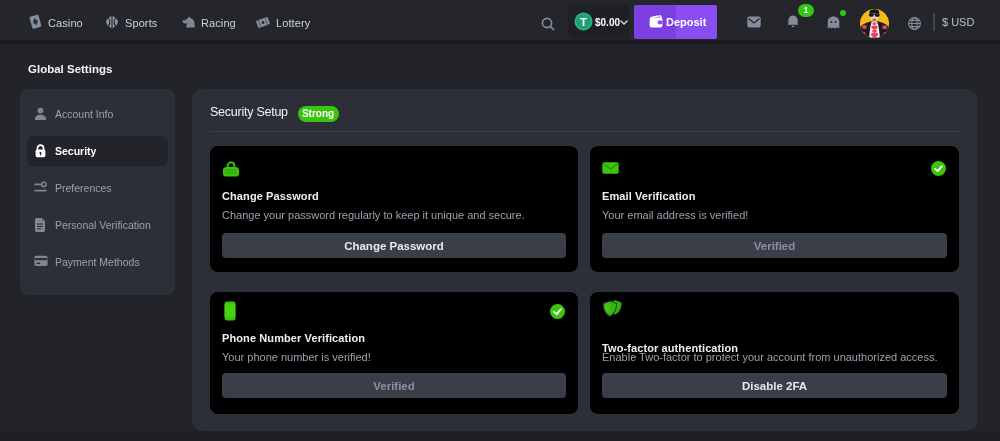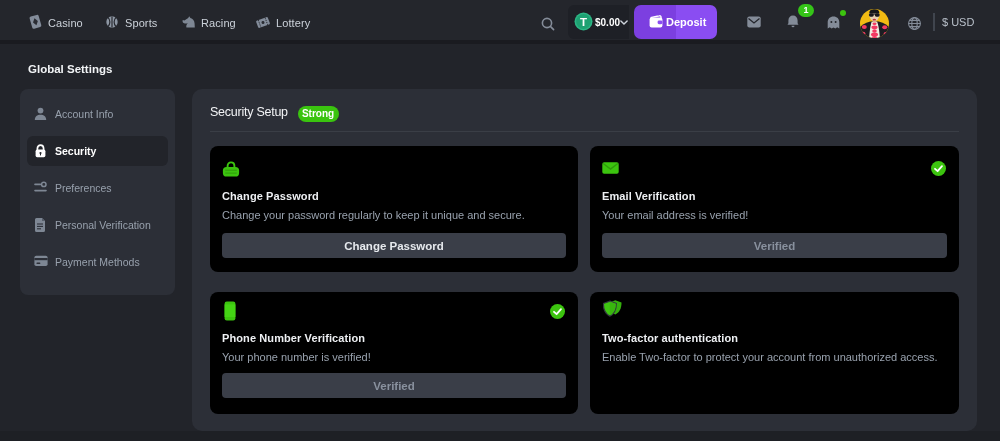--- a/index.html
+++ b/index.html
@@ -3,21 +3,21 @@
 <style>
 *{margin:0;padding:0;box-sizing:border-box}
 html,body{width:1000px;height:441px;overflow:hidden}
 body{filter:blur(0.5px);background:#22242a;font-family:"Liberation Sans",sans-serif;position:relative}
 .abs{position:absolute}
 
 .hdr{position:absolute;left:0;top:0;width:1000px;height:44px;background:#24262c;border-bottom:4px solid #1a1b20}
 .navlab{position:absolute;top:0;height:44px;line-height:47px;color:#ccd2da;font-size:11px;font-weight:400;letter-spacing:.1px}
 .chip{position:absolute;left:568px;top:5px;width:61px;height:34px;background:#1e2026;border-radius:6px 0 0 6px}
 .chip .bal{position:absolute;left:27px;top:0;height:34px;line-height:35px;color:#fff;font-weight:700;font-size:10px}
-.dep{position:absolute;left:634px;top:5px;width:83px;height:34px;border-radius:7px;background:linear-gradient(90deg,#7c3fe0 0%,#7c3fe0 50%,#8a4df2 50%,#8a4df2 100%)}
+.dep{position:absolute;left:634px;top:5px;width:83px;height:34px;border-radius:2px;background:linear-gradient(90deg,#7c3fe0 0%,#7c3fe0 50%,#8a4df2 50%,#8a4df2 100%)}
 .dep span{position:absolute;left:32px;top:0;height:34px;line-height:35px;color:#fff;font-weight:700;font-size:11px}
 .badge1{position:absolute;left:798px;top:4px;width:16px;height:12.5px;border-radius:7px;background:#35c418;color:#fff;font-size:9px;font-weight:700;text-align:center;line-height:13px}
 .gdot{position:absolute;left:840px;top:10px;width:6px;height:6px;border-radius:50%;background:#3cc40f}
 .usddiv{position:absolute;left:933px;top:13px;width:2px;height:18px;background:#40454e}
 .usd{position:absolute;left:942px;top:0;height:44px;line-height:45px;color:#b9c0ca;font-size:11px;font-weight:400}
 
 .gset{position:absolute;left:28px;top:63px;color:#f2f4f6;font-size:11.5px;font-weight:700}
 .side{position:absolute;left:20px;top:89px;width:155px;height:206px;border-radius:8px;background:#2c2f37}
 .sitem{position:absolute;left:7px;width:141px;height:30px;border-radius:6px;color:#98a1ad;font-size:10.5px;white-space:nowrap}
 .sitem.on{background:#22242a;color:#fff;font-weight:700}
@@ -245,16 +245,17 @@
     <div class="ctitle" style="top:40px">Phone Number Verification</div>
     <div class="cdesc" style="top:59px">Your phone number is verified!</div>
     <div class="cbtn dis" style="top:81px;width:344px">Verified</div>
   </div>
   <div class="card c4">
       <svg class="cico" style="top:6px;left:13px" width="19" height="20" viewBox="0 0 19 20">
         <path d="M12.3 2.3 L18.5 4.5 C18.5 10.3 16.7 14.3 12.3 16.5 C10.8 15.7 9.5 14.7 8.5 13.5 L8.5 3.8 Z" fill="#35b00d"></path>
         <path d="M6.8 3.2 L13.3 5.5 C13.3 11.6 11.4 15.8 6.8 18.1 C2.2 15.8 0.3 11.6 0.3 5.5 Z" fill="#3fc512" stroke="#32363e" stroke-width="1.3"></path>
         <path d="M6.8 3.6 L12.8 5.7 C12.8 11.4 11 15.3 6.8 17.5 Z" fill="#38b60f"></path>
       </svg>
-    <div class="ctitle" style="top:40px">Two-factor authentication</div>
+    <div class="ctitle" style="top:50px">Two-factor authentication</div>
     <div class="cdesc" style="top:59px">Enable Two-factor to protect your account from unauthorized access.</div>
+    <div class="cbtn" style="top:81px;width:345px">Disable 2FA</div>
   </div>
 </div>
 
 </body></html>

